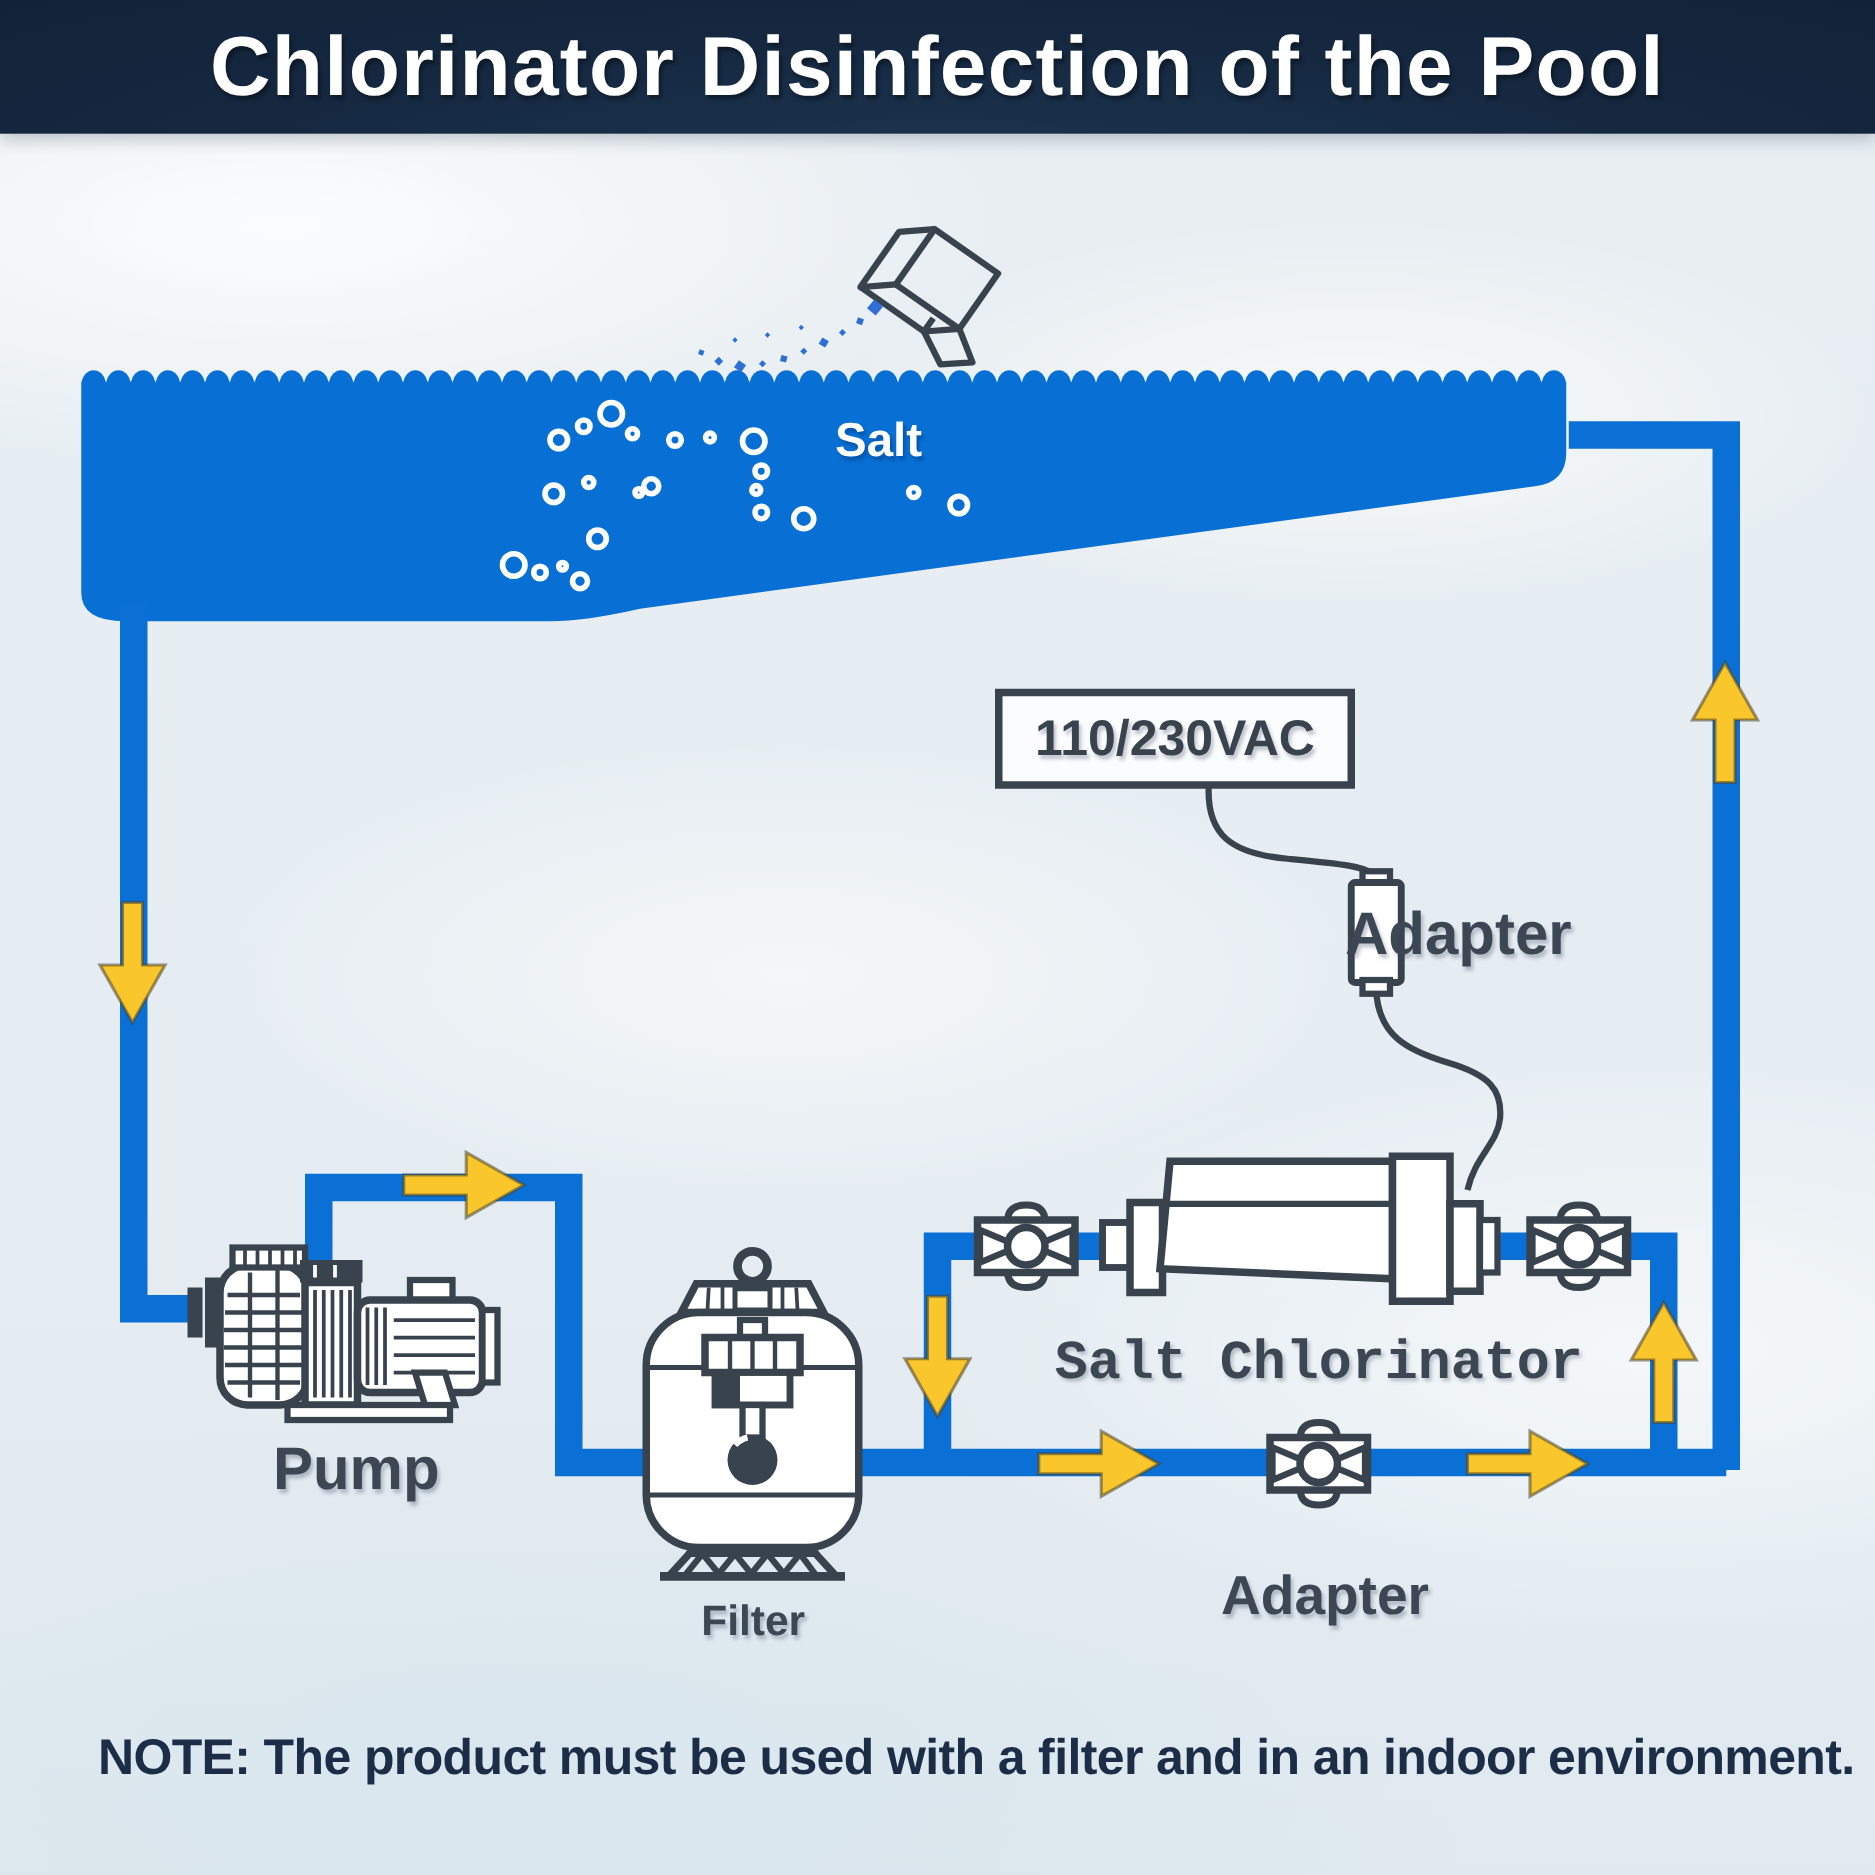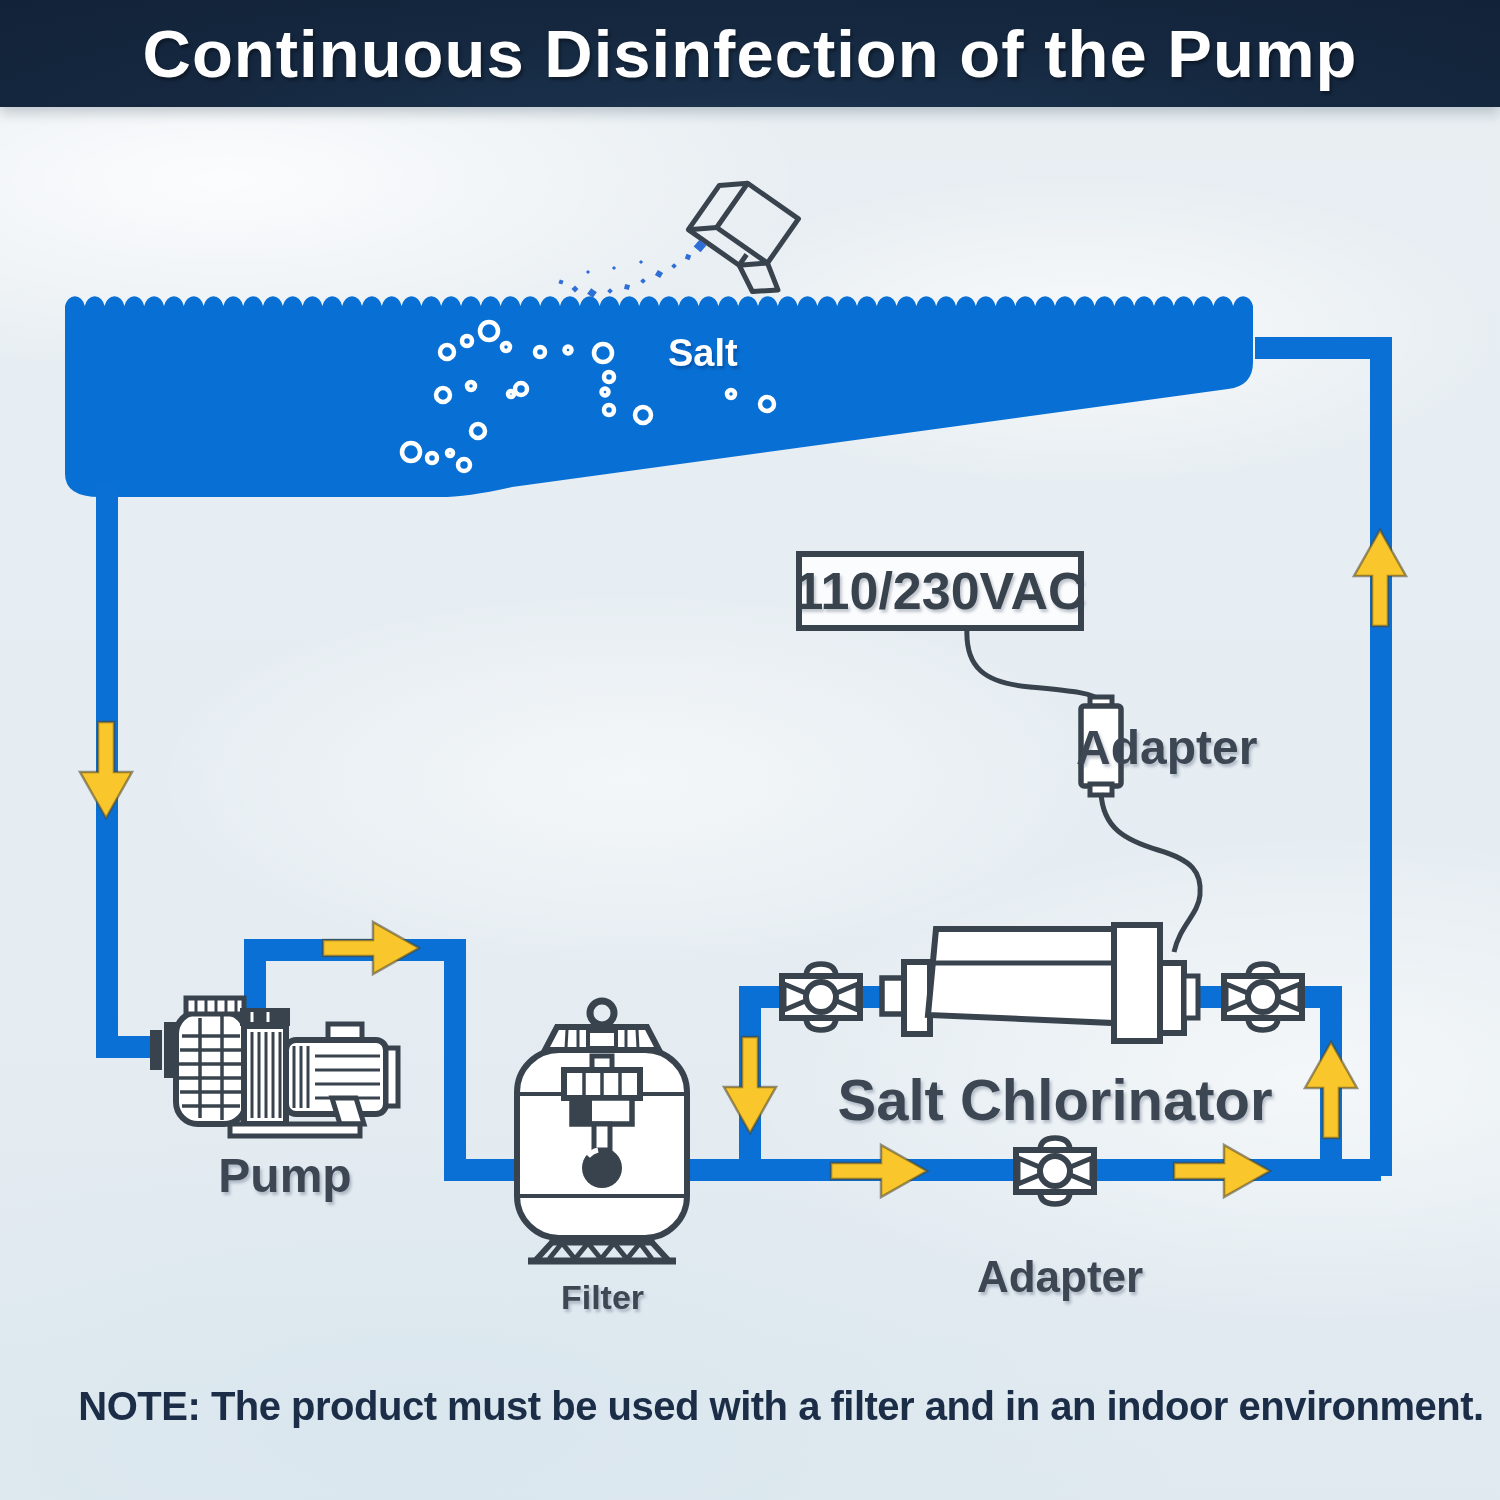--- a/index.html
+++ b/index.html
@@ -28,38 +28,38 @@
   }
   svg#diagram{position:absolute;left:0;top:0;z-index:2;}
   .lbl{
     position:absolute;z-index:4;font-weight:700;color:#3d4754;white-space:nowrap;
     text-shadow:2px 3px 3px rgba(55,70,95,.30);
   }
   .lbl.center{text-align:center;}
   #salt-label{left:668px;top:332px;font-size:38px;color:#ffffff;
     text-shadow:2px 3px 3px rgba(0,45,110,.40);}
   #vac-label{left:799px;top:554px;width:282px;height:74px;display:flex;
-    align-items:center;justify-content:center;font-size:52px;color:#39434e;}
+    align-items:center;justify-content:center;font-size:40px;color:#39434e;}
   #adapter-label{left:1076px;top:720px;font-size:48px;}
   #pump-label{left:160px;top:1148px;width:250px;font-size:48px;}
   #filter-label{left:480px;top:1278px;width:245px;font-size:34px;}
-  #chlorinator-label{left:810px;top:1066px;width:490px;font-size:58px;}
+  #chlorinator-label{left:810px;top:1066px;width:490px;font-size:44px;font-family:Liberation Mono, monospace;}
   #chlorine-label{left:880px;top:1252px;width:360px;font-size:44px;}
   #note{
     position:absolute;left:0;top:1384px;width:1500px;text-align:center;z-index:4;
     font-size:40px;font-weight:700;letter-spacing:-0.5px;color:#1b2d47;padding-left:31px;
   }
 </style>
 </head>
 <body>
 
 <div id="stage">
 
   <div id="header">
-    <div class="title">Continuous Disinfection of the Pump</div>
+    <div class="title">Chlorinator Disinfection of the Pool</div>
   </div>
 
   <svg id="diagram" width="1500" height="1500" viewBox="0 0 1500 1500">
 
     <defs>
       <g id="arrowShape">
         <path d="M-48,-8 L2,-8 L2,-26 L48,0 L2,26 L2,8 L-48,8 Z" fill="#f9c72b" stroke="#4a4225" stroke-opacity="0.55" stroke-width="2.5"></path>
       </g>
       <g id="valveShape">
         <path d="M-15,-20 Q-15,-33 0,-33 Q15,-33 15,-20 Z" fill="#ffffff" stroke="#39434e" stroke-width="5.5"></path>

